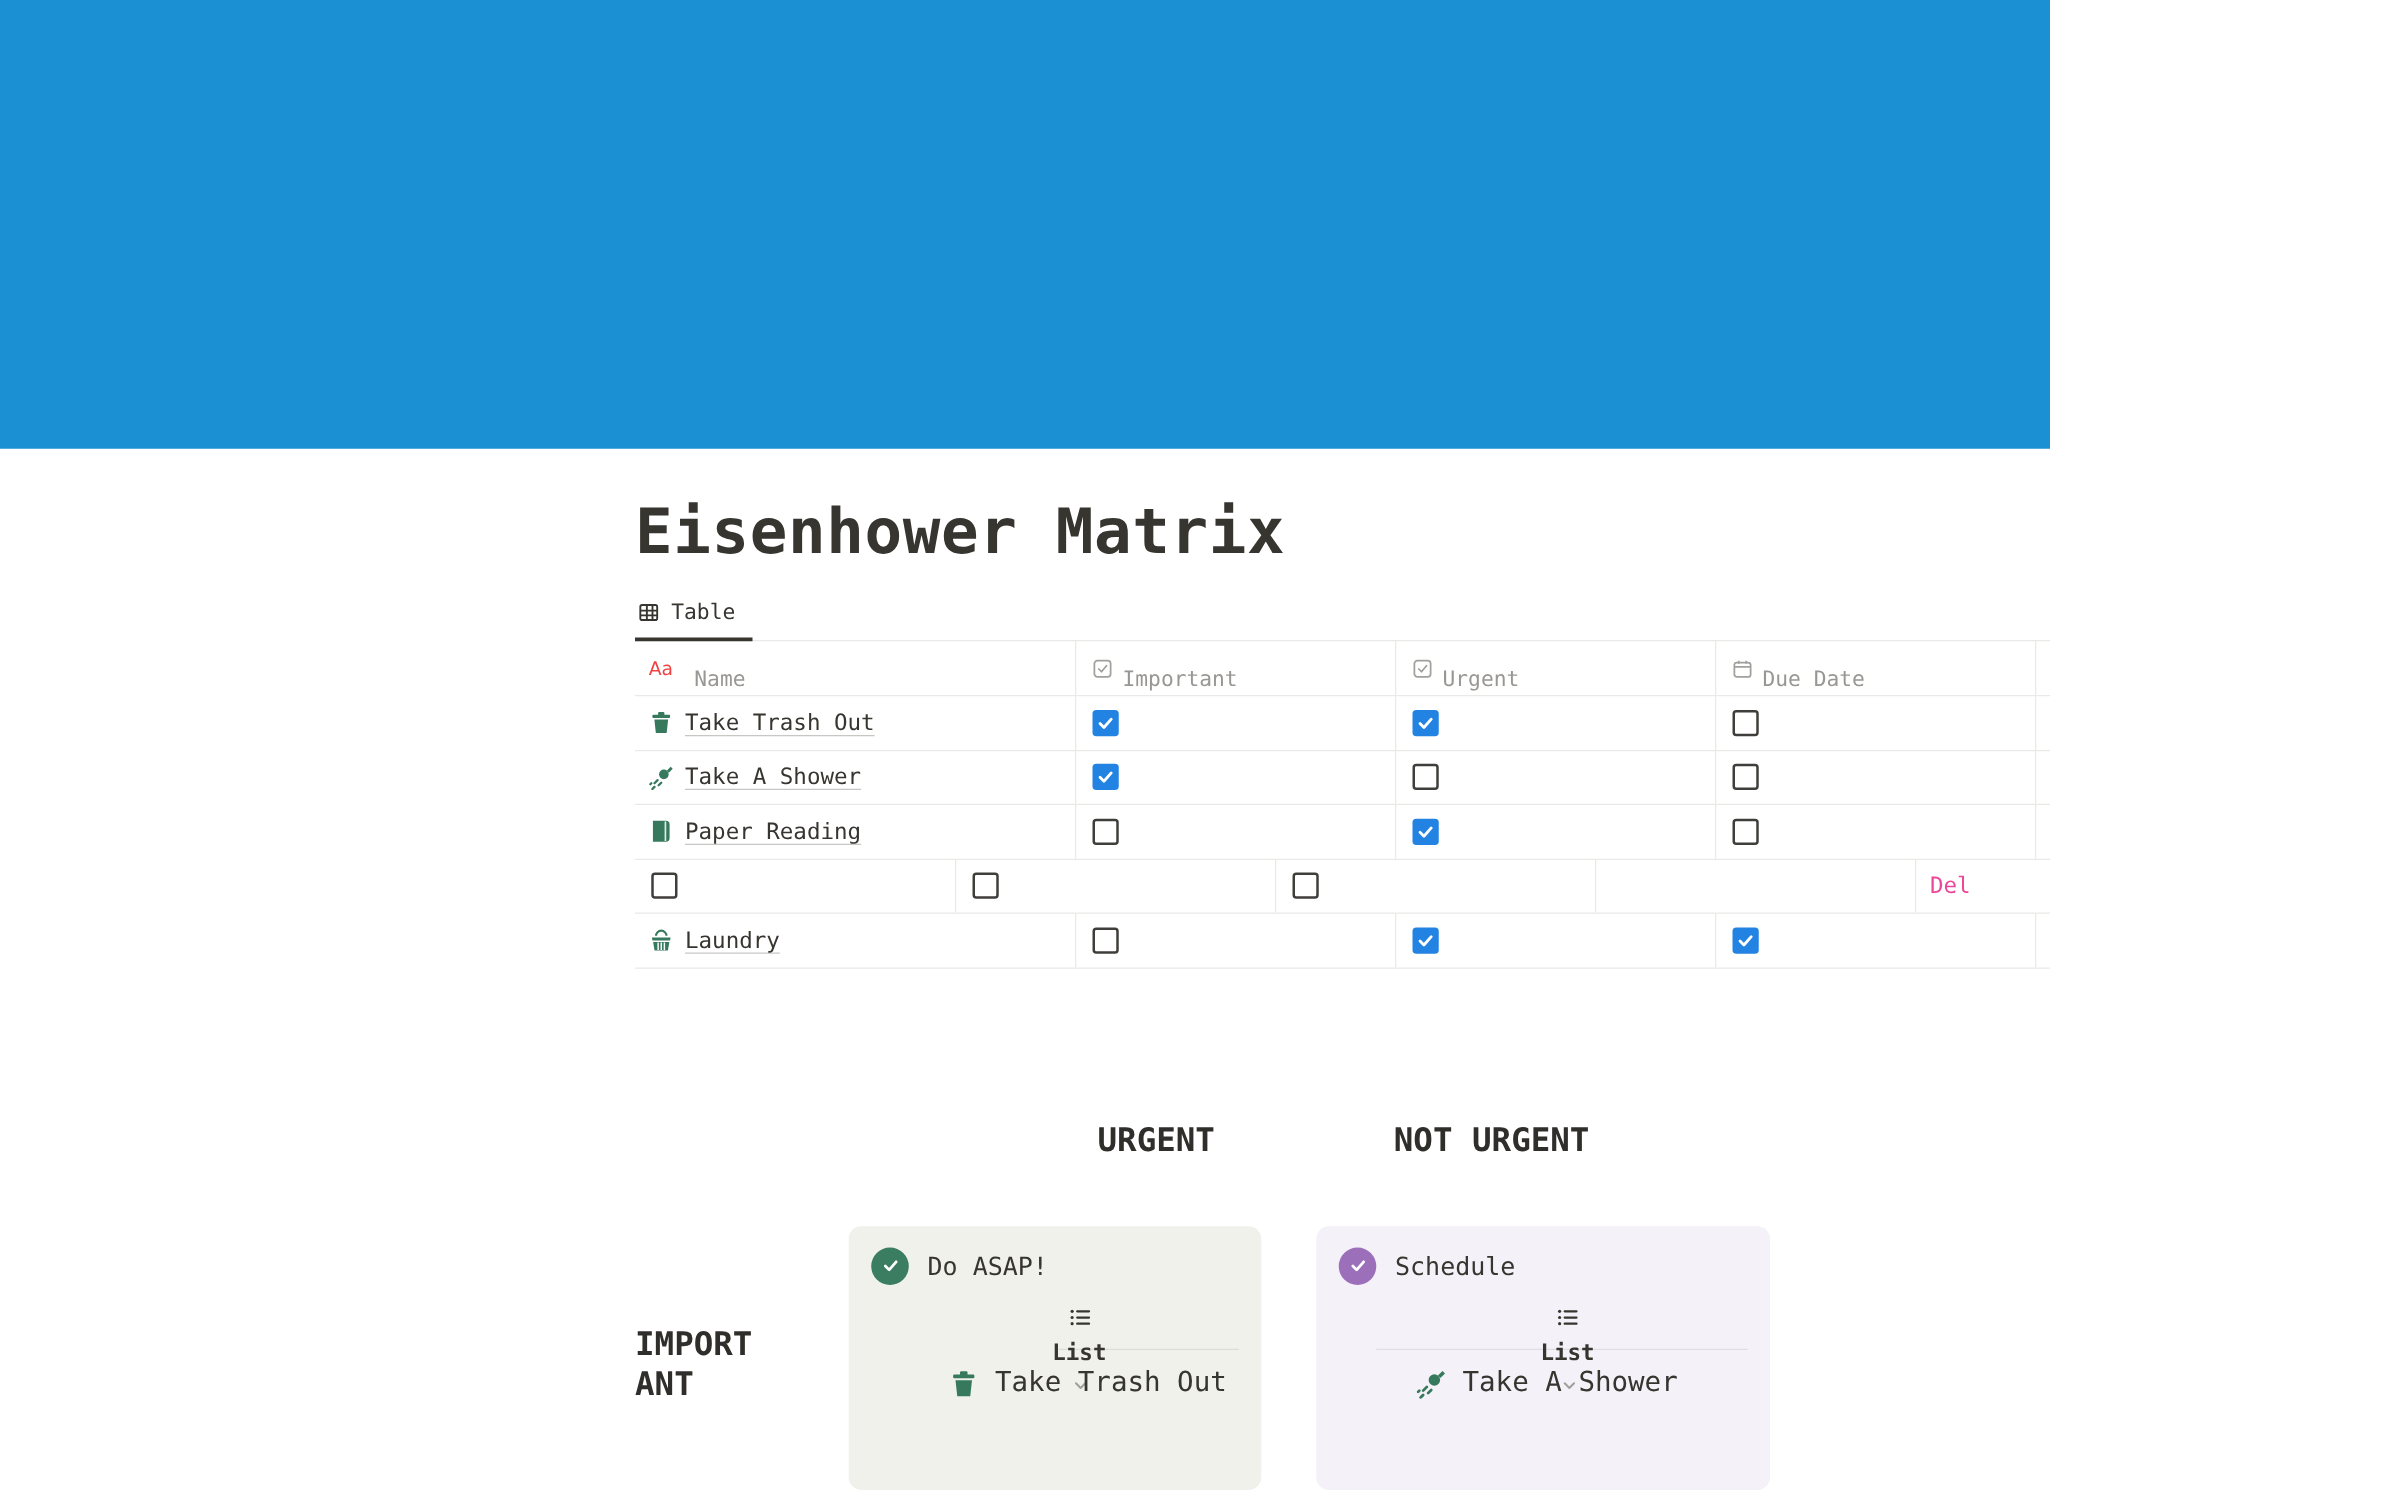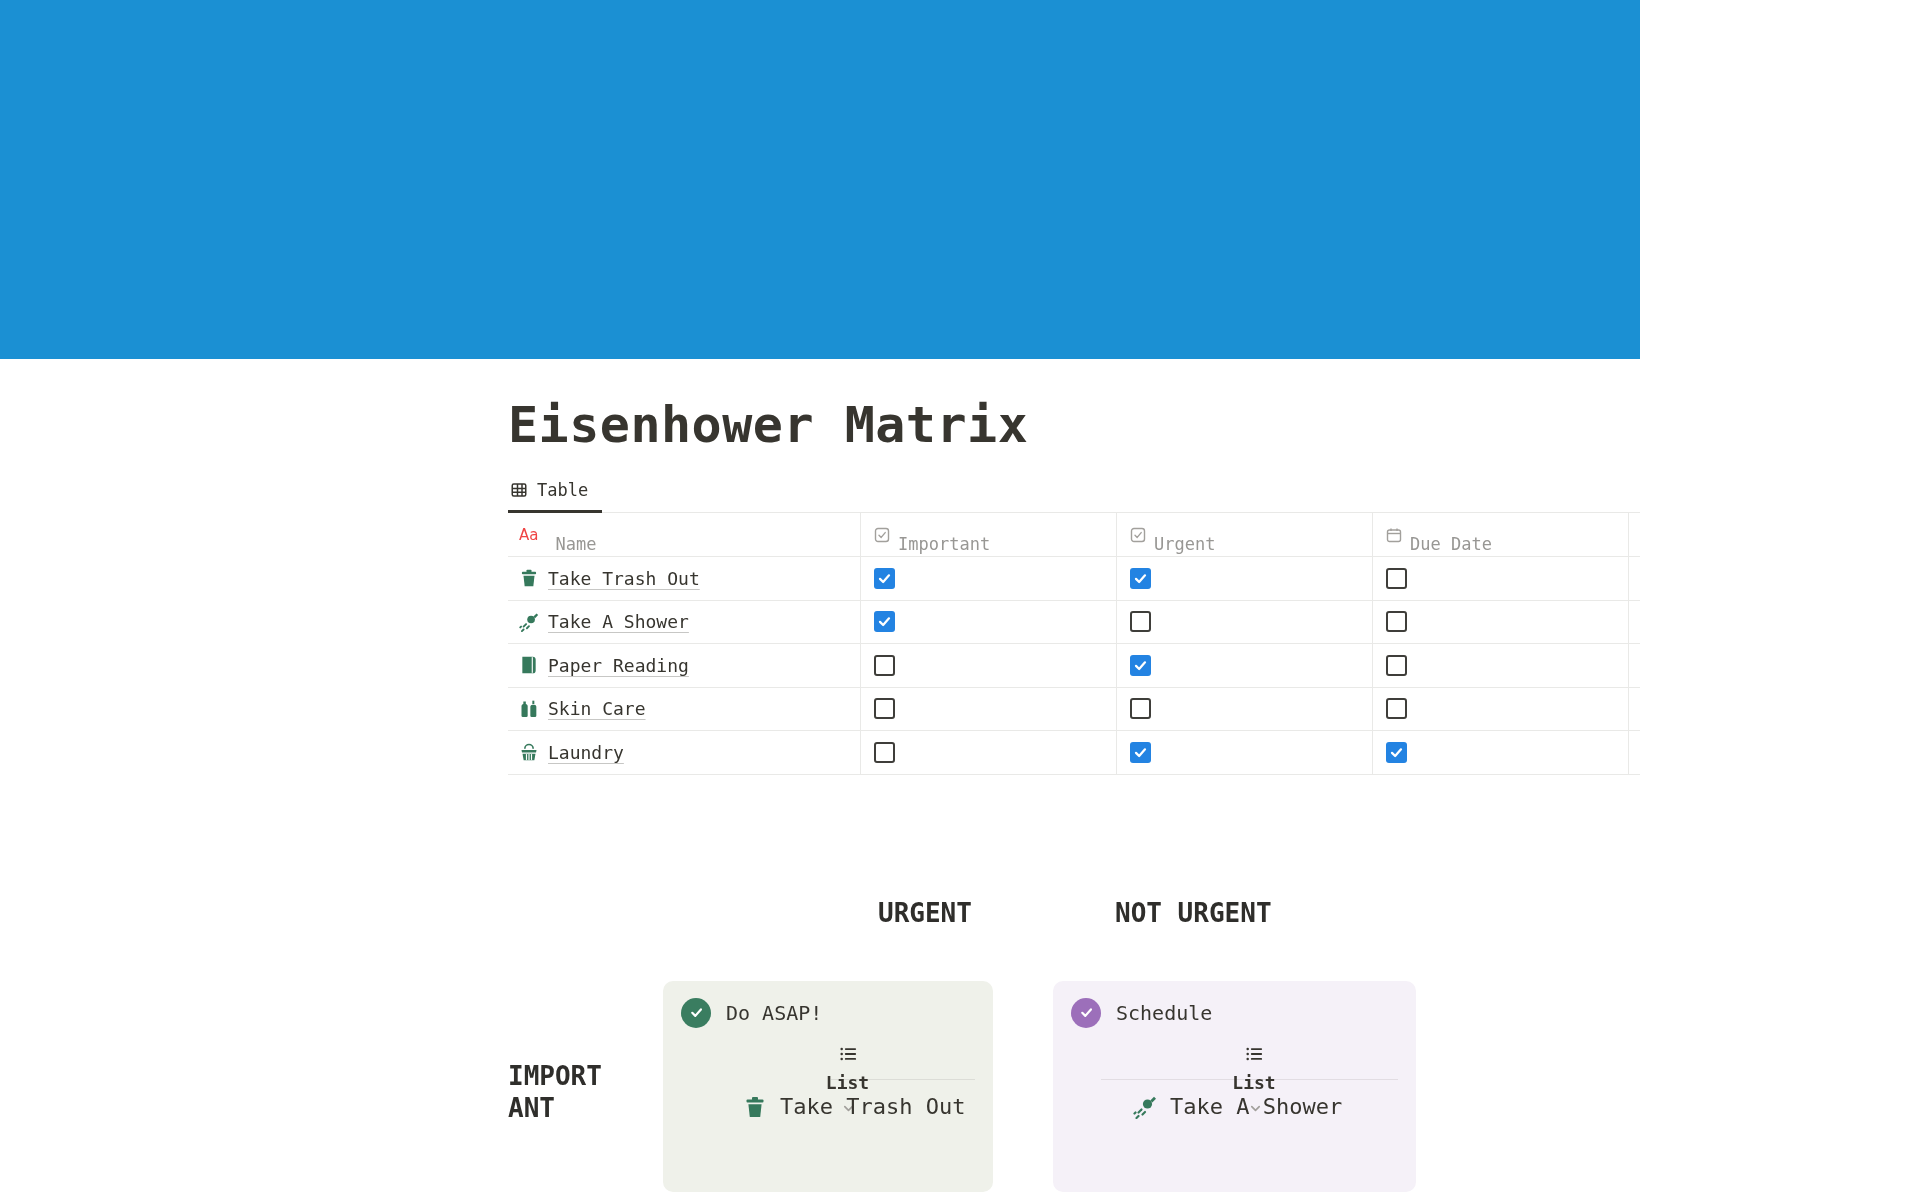--- a/index.html
+++ b/index.html
@@ -46,21 +46,21 @@
   .cb svg { display:none; }
   .cb[data-state="checked"] svg { display:block; }
 
   
   .quad-col-head { position:absolute; top:898px; font-size:26px; font-weight:bold; color:#2f2e2b; white-space:pre; }
   .qh-urgent { left:878px; }
   .qh-not-urgent { left:1115px; }
   .quad-row-head { position:absolute; left:508px; top:1060px; width:98px; font-size:26px; font-weight:bold; line-height:32px; color:#2f2e2b; word-break:break-all; }
 
   .card { position:absolute; top:981px; height:211px; border-radius:10px; padding:16px 18px; }
-  .card-green { left:663px; width:330px; background:#eff1ea; }
+  .card-green { left:679px; width:330px; background:#eff1ea; }
   .card-purple { left:1053px; width:363px; background:#f5f1f8; }
   .card-head { display:flex; align-items:center; gap:15px; height:31px; cursor:pointer; }
   .badge { width:30px; height:30px; border-radius:50%; display:flex; align-items:center; justify-content:center; }
   .badge-green { background:#3a7d60; }
   .badge-purple { background:#9c6fba; }
   .card-tag { font-size:20px; color:#37352f; }
   .view-row { margin:17px 0 0 39px; height:24px; display:flex; align-items:center; gap:9px; cursor:pointer;flex-direction:column; }
   .view-label { font-size:18px; font-weight:bold; color:#37352f; }
   .list-icon { display:flex; color:#37352f; }
   .chev { display:flex; color:#a2a09c; margin-left:2px; }
@@ -248,31 +248,20 @@
         </div>
         <div class="cell c-prop">
             <span></span>
           </div>
         <div class="cell c-formula">
           <span class="formula-text">Del</span>
         </div>
       </div>
 
       <div class="trow">
-        <div class="cell c-name">
-          <span class="row-icon">
-            <svg width="20" height="20" viewBox="0 0 24 24" fill="currentColor">
-                <rect x="5.2" y="3" width="3" height="4"></rect>
-                <path d="M3 8 a2.5 2.5 0 0 1 2.5 -2 h2.4 A2.5 2.5 0 0 1 10.4 8 V20 a1.6 1.6 0 0 1 -1.6 1.6 H4.6 A1.6 1.6 0 0 1 3 20 Z"></path>
-                <rect x="16" y="2" width="2.4" height="4"></rect>
-                <path d="M13.6 9 a2.5 2.5 0 0 1 2.5 -2.2 h2.2 A2.5 2.5 0 0 1 20.8 9 V20 a1.6 1.6 0 0 1 -1.6 1.6 h-4 A1.6 1.6 0 0 1 13.6 20 Z"></path>
-              </svg>
-          </span>
-          <span class="name-text">Skin Care</span>
-        </div>
         <div class="cell c-prop">
           <div class="cb" data-state="unchecked">
             
           </div>
         </div>
         <div class="cell c-prop">
           <div class="cb" data-state="unchecked">
             
           </div>
         </div>

